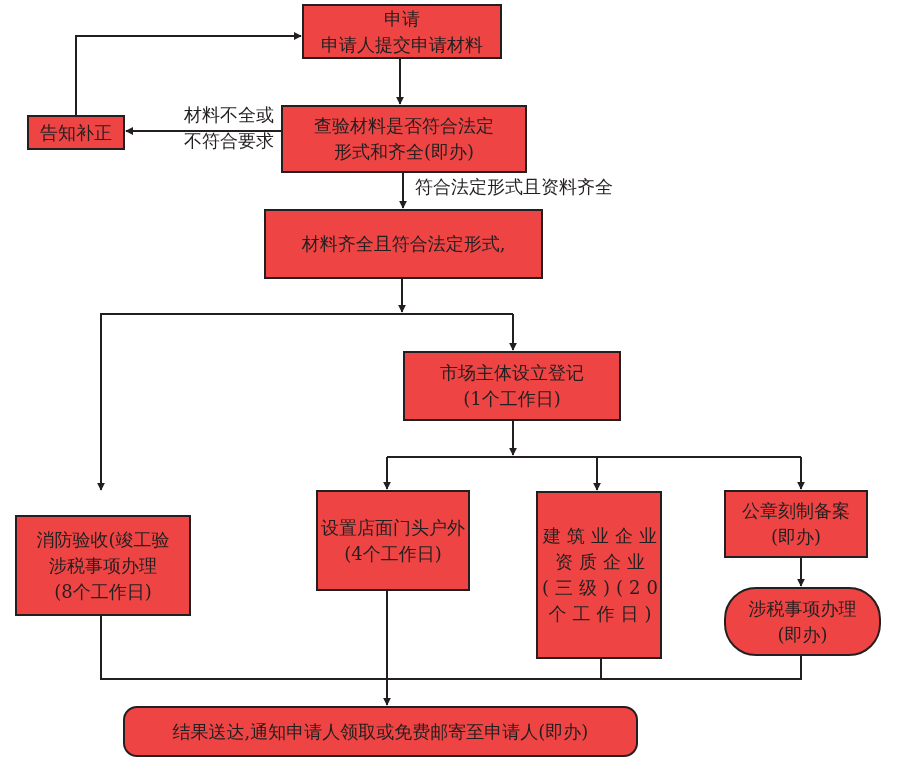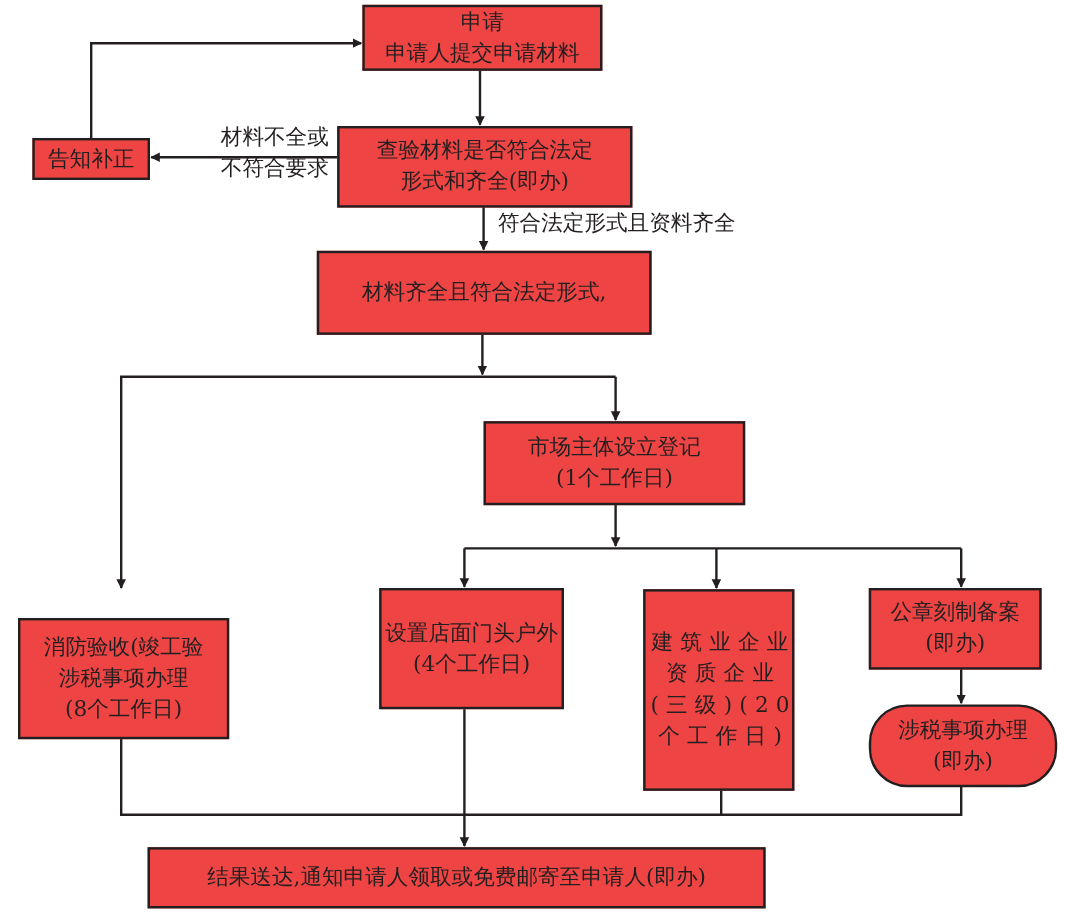--- a/index.html
+++ b/index.html
@@ -102,15 +102,15 @@
 <div class="box" style="left:724px;top:490px;width:144px;height:68px;">
   <span>公章刻制备案</span>
   <span>(即办)</span>
 </div>
 
 <div class="box" style="left:724px;top:587px;width:157px;height:69px;border-radius:32px;">
   <span>涉税事项办理</span>
   <span>(即办)</span>
 </div>
 
-<div class="box" style="left:123px;top:706px;width:515px;height:51px;">
+<div class="box" style="left:123px;top:706px;width:515px;height:51px;border-radius:14px;">
   <span>结果送达,通知申请人领取或免费邮寄至申请人(即办)</span>
 </div>
 
 </body></html>

